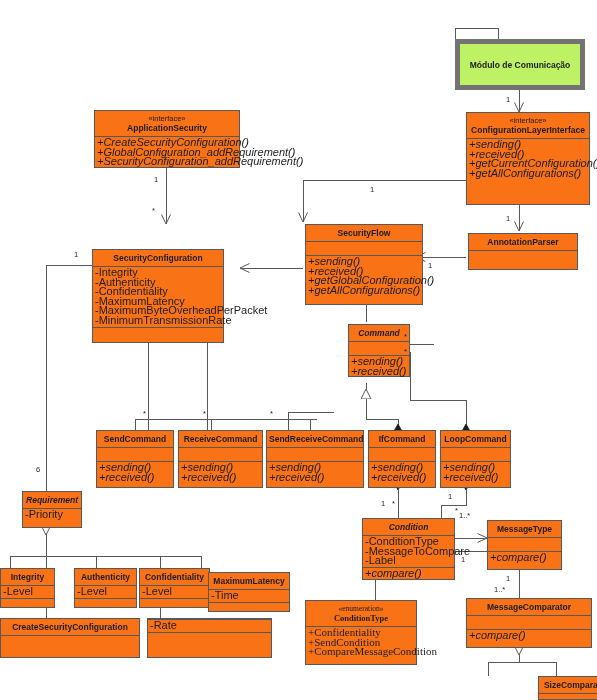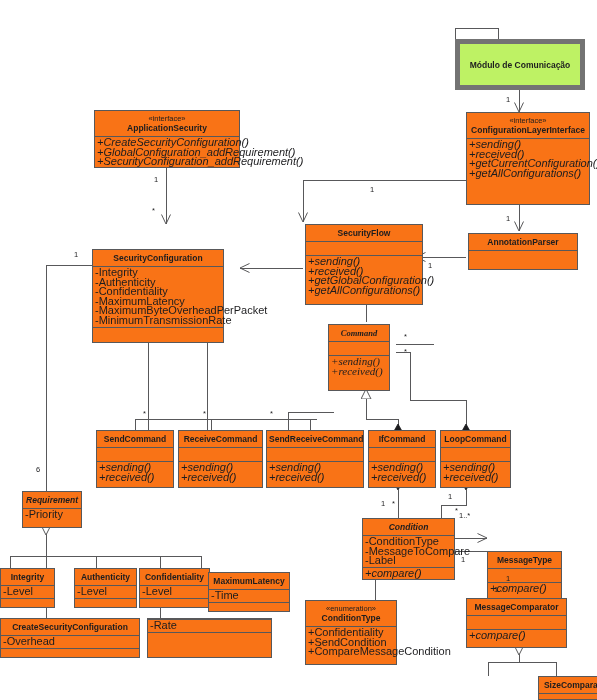--- a/index.html
+++ b/index.html
@@ -181,21 +181,21 @@
     </div>
   </div>
 
   <div class="cls" style="left:468px;top:233px;width:110px;height:37px;">
     <div class="hdr">
       <span>AnnotationParser</span>
     </div>
     <div class="sec empty"></div>
   </div>
 
-  <div class="cls" style="left:328px;top:324px;width:62px;height:67px;font-family:Liberation Serif, serif;">
+  <div class="cls" style="left:348px;top:324px;width:62px;height:53px;">
     <div class="hdr abstract">
       <span>Command</span>
     </div>
     <div class="sec empty"></div>
     <div class="sec ops">
       <div>+sending()</div>
       <div>+received()</div>
     </div>
   </div>
 
@@ -261,43 +261,43 @@
     <div class="sec plain">
       <div>-ConditionType</div>
       <div>-MessageToCompare</div>
       <div>-Label</div>
     </div>
     <div class="sec ops">
       <div>+compare()</div>
     </div>
   </div>
 
-  <div class="cls" style="left:305px;top:600px;width:92px;height:65px;">
+  <div class="cls" style="left:305px;top:600px;width:112px;height:65px;font-family:Liberation Serif, serif;">
     <div class="hdr">
       <span class="stereo">«enumeration»</span>
       <span>ConditionType</span>
     </div>
     <div class="sec plain">
       <div>+Confidentiality</div>
       <div>+SendCondition</div>
       <div>+CompareMessageCondition</div>
     </div>
   </div>
 
-  <div class="cls" style="left:487px;top:551px;width:75px;height:68px;">
+  <div class="cls" style="left:487px;top:520px;width:75px;height:50px;">
     <div class="hdr">
       <span>MessageType</span>
     </div>
     <div class="sec empty"></div>
     <div class="sec ops">
       <div>+compare()</div>
     </div>
   </div>
 
-  <div class="cls" style="left:466px;top:598px;width:101px;height:50px;">
+  <div class="cls" style="left:466px;top:598px;width:126px;height:50px;">
     <div class="hdr">
       <span>MessageComparator</span>
     </div>
     <div class="sec empty"></div>
     <div class="sec ops">
       <div>+compare()</div>
     </div>
   </div>
 
 
@@ -353,23 +353,20 @@
     </div>
     <div class="sec plain">
       <div>-Time</div>
     </div>
     <div class="sec empty"></div>
   </div>
 
   <div class="cls" style="left:0px;top:618px;width:140px;height:40px;">
     <div class="hdr">
       <span>CreateSecurityConfiguration</span>
-    </div>
-    <div class="sec plain">
-      <div>-Overhead</div>
     </div>
     <div class="sec empty"></div>
   </div>
 
   <div class="cls" style="left:147px;top:618px;width:125px;height:40px;">
     <div class="sec plain">
       <div>-Rate</div>
     </div>
     <div class="sec empty"></div>
   </div>

